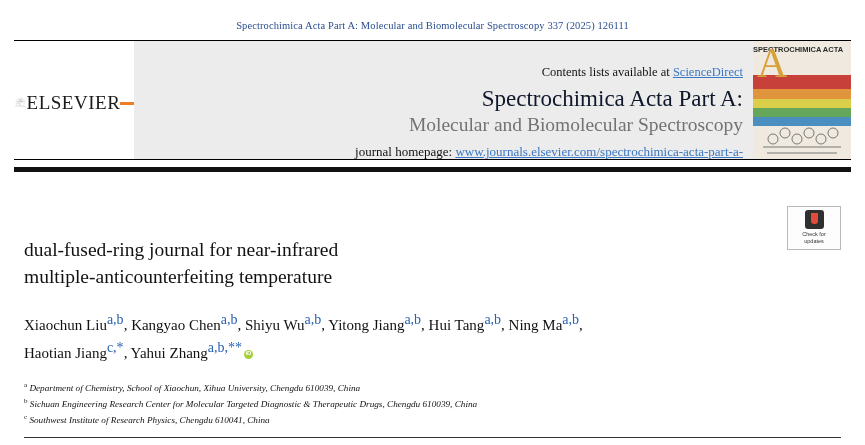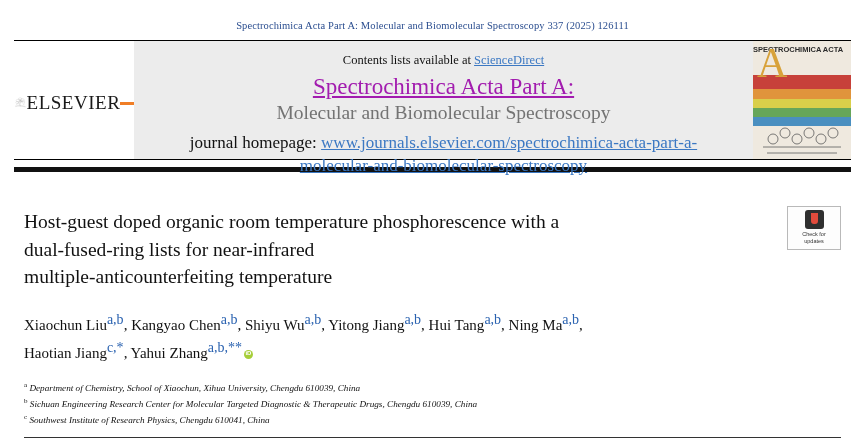--- a/index.html
+++ b/index.html
@@ -67,45 +67,44 @@
   }
   .elsevier-rule {
     width: 100px;
     height: 3px;
     background: #f07e26;
     margin-top: 2px;
   }
   .journal-center {
     flex: 1 1 auto;
     background: #ececec;
-    text-align: center;
-    padding: 12px 10px 6px 10px;
+    text-align: right;
+    padding: 24px 10px 6px 10px;
     box-sizing: border-box;
   }
   .contents-line {
     font-size: 12.5px;
     color: #111;
   }
   .contents-line .sd-link {
     color: #3b78c3;
   }
   .journal-title-1 {
     font-size: 23px;
     line-height: 1.22;
     margin-top: 5px;
-    color: #a21caf;
-    text-decoration: underline;
+    color: #0f172a;
   }
   .journal-title-2 {
     font-size: 19.5px;
     line-height: 1.25;
     color: #737373;
   }
   .homepage-line {
-    font-size: 17px;
+    font-size: 13px;
     margin-top: 7px;
     color: #111;
     line-height: 1.3;
   }
   .homepage-line .hp-link {
     color: #3b78c3;
   }
   .cover-box {
     width: 98px;
     flex: 0 0 98px;
@@ -298,21 +297,20 @@
     </div>
 
     <div class="journal-center">
       <div class="contents-line">
         <span>Contents lists available at </span><a class="sd-link" href="#">ScienceDirect</a>
       </div>
       <div class="journal-title-1">Spectrochimica Acta Part A:</div>
       <div class="journal-title-2">Molecular and Biomolecular Spectroscopy</div>
       <div class="homepage-line">
         <span>journal homepage: </span><a class="hp-link" href="#">www.journals.elsevier.com/spectrochimica-acta-part-a-</a><br>
-        <a class="hp-link" href="#">molecular-and-biomolecular-spectroscopy</a>
       </div>
     </div>
 
     <div class="cover-box">
       <div class="cover-top"></div>
       <div class="cover-journal-name">SPECTROCHIMICA ACTA</div>
       <div class="cover-art">
         <svg width="98" height="84" viewBox="0 0 98 84">
           <rect x="0" y="0" width="98" height="84" fill="#cfc8ba"></rect>
           <rect x="0" y="0" width="98" height="14" fill="#c7413a"></rect>
@@ -343,22 +341,22 @@
   <div class="crossmark">
     <div class="cm-icon"></div>
     <div class="cm-text">
       <span>Check for</span><br>
       <span>updates</span>
     </div>
   </div>
 
   <div class="content">
     <h1 class="article-title">
-      <span>Host-guest doped organic room temperature phosphorescence with a</span><br>
-      <span>dual-fused-ring lists for near-infrared</span><br>
+      <br>
+      <span>dual-fused-ring journal for near-infrared</span><br>
       <span>multiple-anticounterfeiting temperature</span>
     </h1>
 
     <div class="authors">
       <span><span>Xiaochun Liu</span><sup>a,b</sup></span><span>, </span><span><span>Kangyao Chen</span><sup>a,b</sup></span><span>, </span><span><span>Shiyu Wu</span><sup>a,b</sup></span><span>, </span><span><span>Yitong Jiang</span><sup>a,b</sup></span><span>, </span><span><span>Hui Tang</span><sup>a,b</sup></span><span>, </span><span><span>Ning Ma</span><sup>a,b</sup></span><span>,</span><br><span><span>Haotian Jiang</span><sup>c,*</sup></span><span>, </span><span><span>Yahui Zhang</span><sup>a,b,**</sup></span><span class="orcid"></span>
     </div>
 
     <div class="affiliations">
       <div class="aff-row"><span class="aff-mark">a</span> <span>Department of Chemistry, School of Xiaochun, Xihua University, Chengdu 610039, China</span></div>
       <div class="aff-row"><span class="aff-mark">b</span> <span>Sichuan Engineering Research Center for Molecular Targeted Diagnostic &amp; Therapeutic Drugs, Chengdu 610039, China</span></div>

